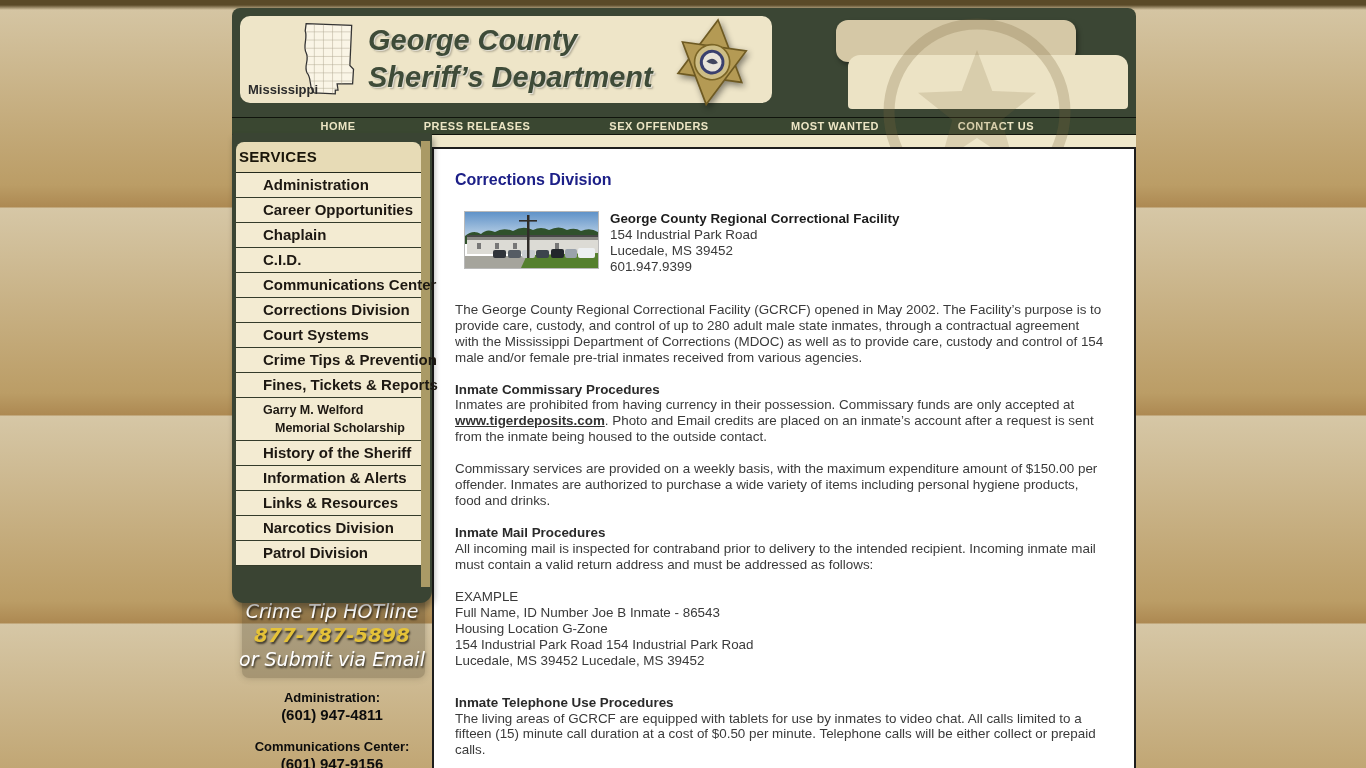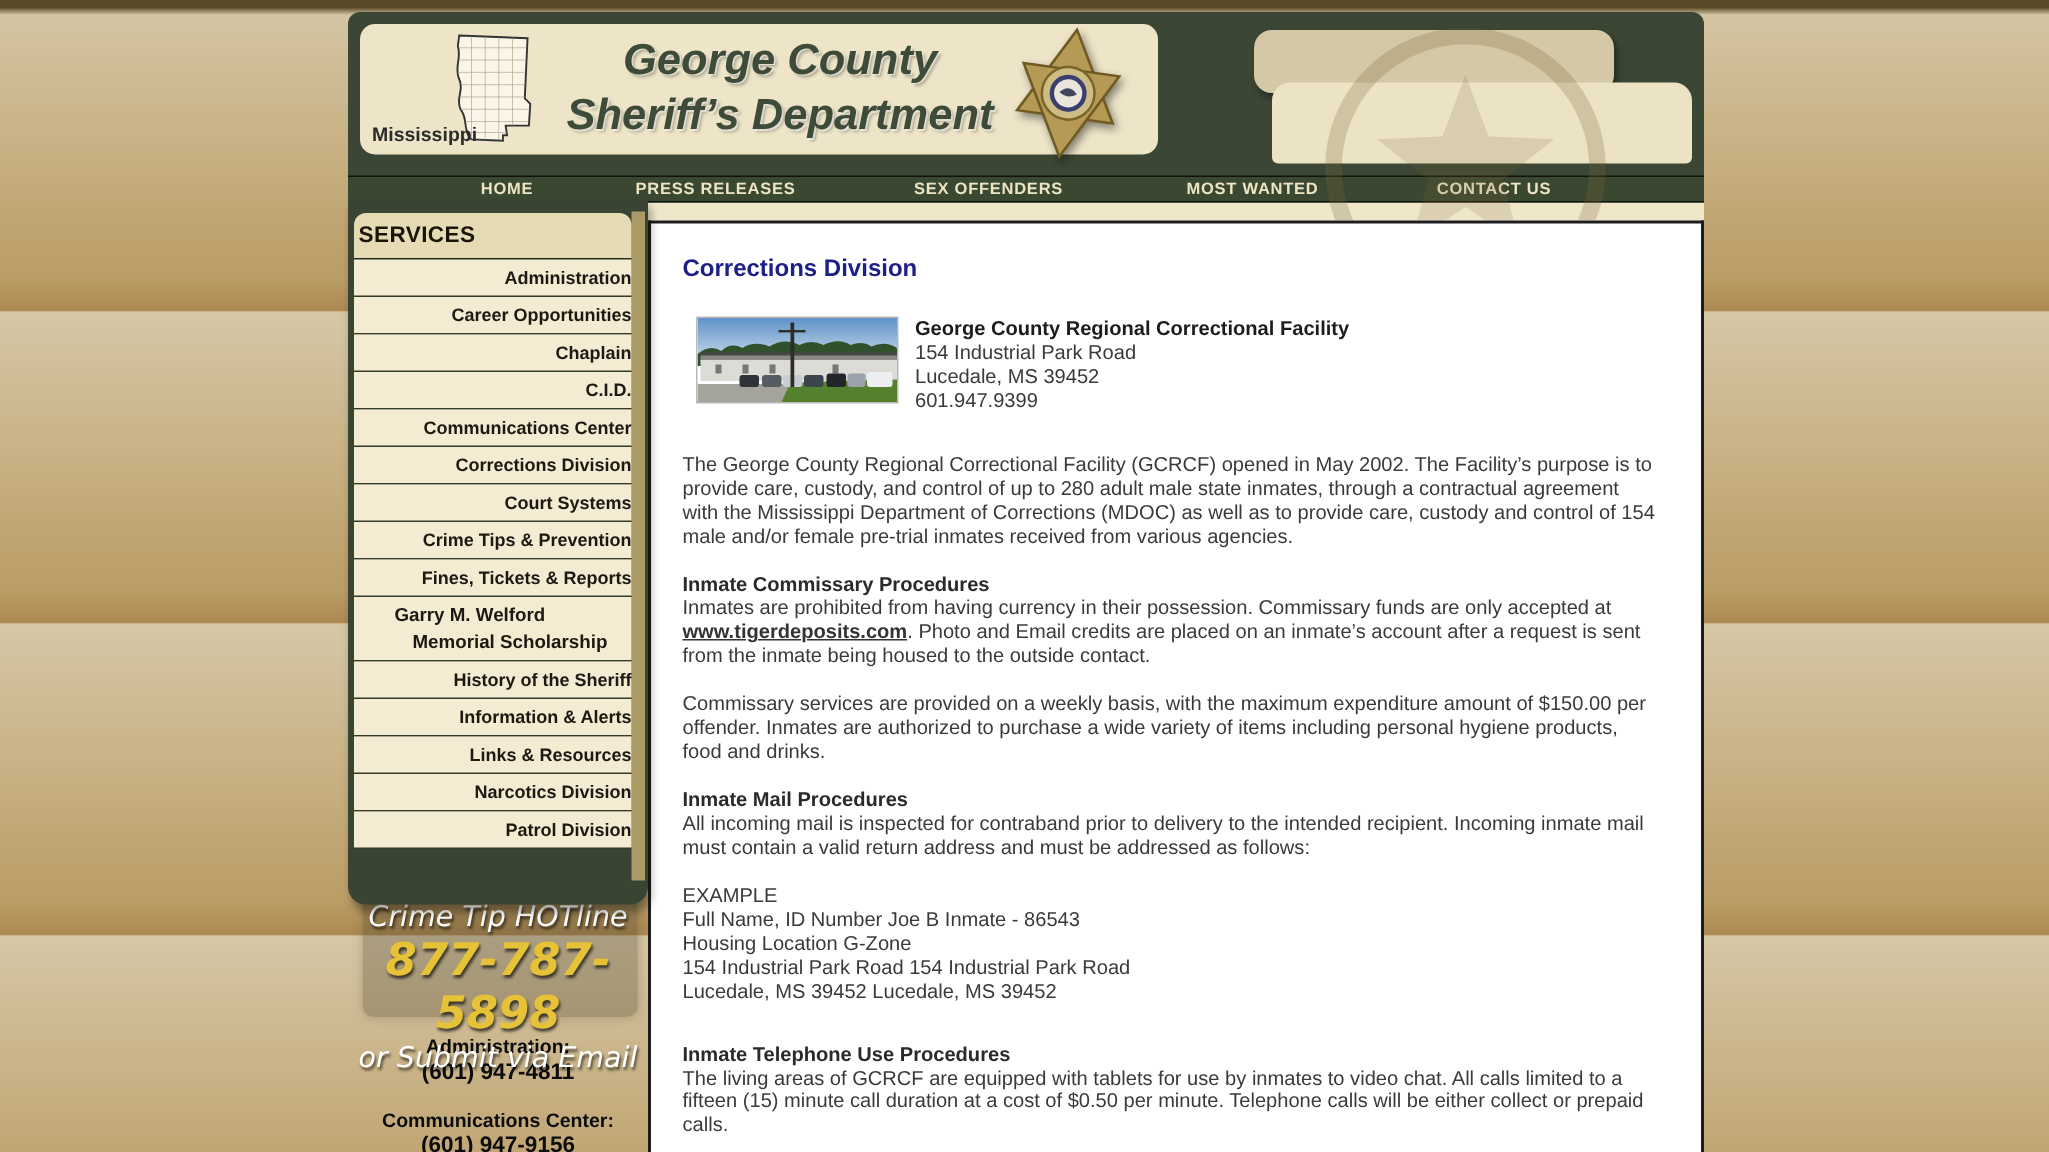--- a/index.html
+++ b/index.html
@@ -13,54 +13,54 @@
   .site{position:absolute;left:232px;top:0;width:904px;height:768px;}
 
   
   .hdr-frame{position:absolute;left:0;top:8px;width:904px;height:119px;background:#3b4634;border-radius:8px 8px 0 0;z-index:2;}
   .cream-main{position:absolute;left:8px;top:8px;width:532px;height:87px;background:#eee5c8;border-radius:10px;}
   .hdr-tab{position:absolute;left:604px;top:12px;width:240px;height:42px;background:#d5c8a6;border-radius:12px;box-shadow:2px 3px 5px rgba(0,0,0,.4);}
   .cream-right{position:absolute;left:616px;top:47px;width:280px;height:54px;background:#ece3c5;border-radius:12px 12px 4px 4px;}
   .watermark{position:absolute;left:645px;top:4px;z-index:3;pointer-events:none;}
   .ms-map{position:absolute;left:52px;top:4px;}
   .ms-label{position:absolute;left:8px;bottom:6px;font-weight:bold;font-size:13px;color:#2b2b2b;}
-  .site-title{position:absolute;left:128px;top:6px;width:304px;text-align:center;
+  .site-title{position:absolute;left:128px;top:6px;width:304px;text-align:left;
     font-style:italic;font-weight:bold;font-size:29px;line-height:37px;color:#3e4b38;
     text-shadow:1px 1px 0 rgba(255,255,255,.55),2px 2px 2px rgba(0,0,0,.25);}
   .badge{position:absolute;left:428px;top:1px;filter:drop-shadow(2px 3px 3px rgba(0,0,0,.45));}
 
   .navbar{position:absolute;left:0;top:109px;width:904px;height:16px;background:#3a4731;
     border-top:1px solid #10140c;border-bottom:1px solid #10140c;z-index:4;}
   .nav-item{position:absolute;top:0;transform:translateX(-50%);line-height:16px;
     font-weight:bold;font-size:11px;letter-spacing:.5px;color:#ece5c4;white-space:nowrap;cursor:pointer;}
 
   .cream-strip{position:absolute;left:0;top:126px;width:904px;height:22px;background:#efe7ca;z-index:1;}
 
   
   .sidebar{position:absolute;left:0;top:133px;width:200px;height:470px;background:#3a4433;
     border-radius:2px 2px 12px 12px;z-index:6;box-shadow:2px 5px 6px rgba(0,0,0,.35);}
   .khaki{position:absolute;right:2px;top:8px;bottom:16px;width:9px;background:#aa9a66;}
   .side-inner{position:absolute;left:4px;top:9px;width:185px;}
   .services-title{height:30px;line-height:30px;background:#e7dbb6;border-radius:8px 8px 0 0;
     border-bottom:1px solid #23291c;font-weight:bold;font-size:15px;letter-spacing:.3px;
     padding-left:3px;color:#191509;}
   .s-item{height:24px;line-height:24px;background:#f3ebd2;border-bottom:1px solid #343b2a;
-    font-weight:bold;font-size:12px;padding-left:27px;color:#1d1812;cursor:pointer;white-space:nowrap;text-align:right;}
+    font-weight:bold;font-size:15px;padding-left:27px;color:#1d1812;cursor:pointer;white-space:nowrap;}
   .s-item2{height:39px;background:#f3ebd2;border-bottom:1px solid #343b2a;
     font-weight:bold;font-size:12.5px;padding:3px 0 0 27px;color:#1d1812;line-height:18px;cursor:pointer;}
   .s-item2 .l2{display:block;padding-left:12px;}
 
   
   .hotline{position:absolute;left:0;top:592px;width:200px;text-align:center;z-index:2;font-family:"DejaVu Sans",sans-serif;}
   .hot-overlay{position:absolute;left:10px;right:7px;top:2px;height:84px;background:rgba(73,62,40,.30);
     border-radius:7px;box-shadow:0 0 7px rgba(73,62,40,.30);}
   .hot-line1,.hot-line2{position:relative;font-style:italic;font-weight:normal;font-size:19px;color:#ffffff;
     text-shadow:1px 2px 2px rgba(0,0,0,.65);}
   .hot-line1{padding-top:8px;}
-  .hot-phone{position:relative;font-style:italic;font-weight:bold;font-size:30px;color:#e5c238;
+  .hot-phone{position:relative;font-style:italic;font-weight:bold;font-size:20px;color:#e5c238;
     text-shadow:1px 2px 2px rgba(0,0,0,.65);margin-top:1px;}
   .hot-line2{margin-top:1px;}
   .phones{position:absolute;left:0;top:690px;width:200px;text-align:center;color:#0c0c0c;}
   .ph-label{font-weight:bold;font-size:13px;}
   .ph-num{font-weight:bold;font-size:15px;margin-top:1px;}
   .ph-group2{margin-top:16px;}
 
   
   .content{position:absolute;left:200px;top:147px;width:704px;height:621px;background:#ffffff;
     border:2px solid #1d1d1d;border-bottom:none;box-sizing:border-box;z-index:5;overflow:hidden;

